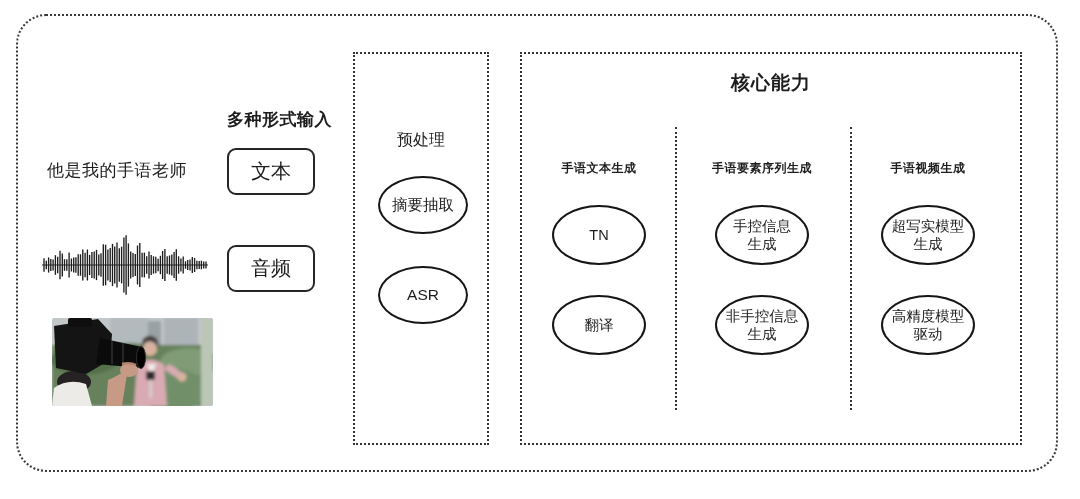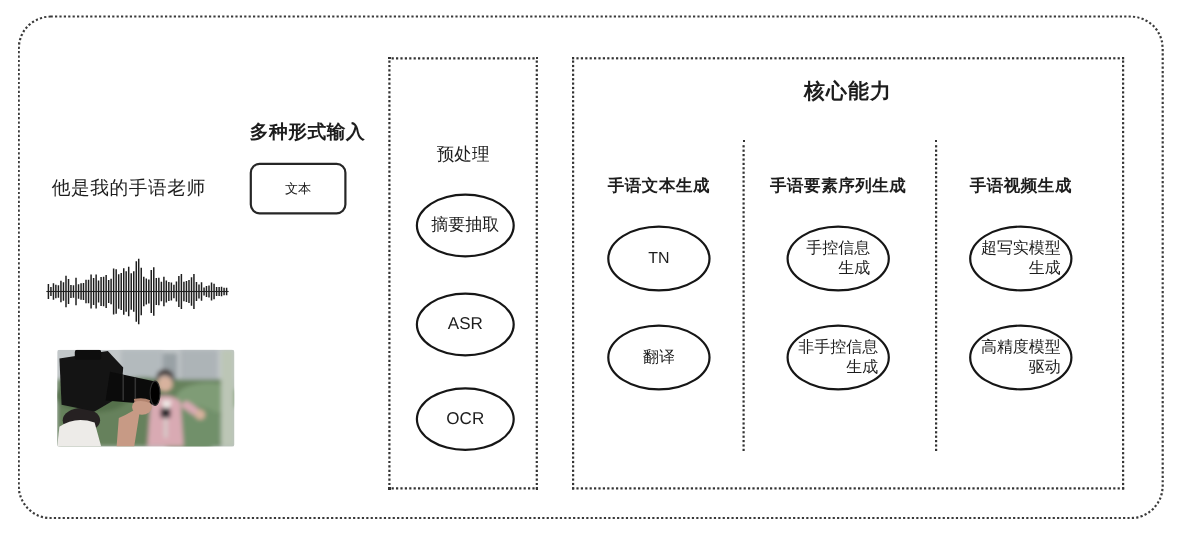--- a/index.html
+++ b/index.html
@@ -14,43 +14,43 @@
 
   .outer-border{position:absolute;left:16px;top:14px;width:1042px;height:458px;
     border:2.5px dotted #3a3a3a;border-radius:30px;}
 
   
   .input-header{position:absolute;left:210px;top:108px;width:122px;text-align:right;
     font-size:17px;font-weight:700;letter-spacing:.5px;}
   .sentence{position:absolute;left:47px;top:159px;font-size:17px;letter-spacing:.5px;}
   .io-box{position:absolute;left:227px;width:88px;height:47px;border:2px solid #262626;
     border-radius:9px;display:flex;align-items:center;justify-content:center;
-    font-size:12px;background:#fff;}
+    font-size:20px;background:#fff;}
   .io-box.t1{top:148px;} .io-box.t2{top:245px;} .io-box.t3{top:341px;}
   .waveform{position:absolute;left:42px;top:228px;width:166px;height:74px;}
   .photo{position:absolute;left:52px;top:318px;width:161px;height:88px;}
 
   
   .cap-box{position:absolute;top:52px;height:393px;border:2px dotted #333;background:transparent;}
   .scene-box{left:353px;width:136px;}
   .core-box{left:520px;width:502px;}
   .box-title{position:absolute;top:16px;left:0;width:100%;text-align:center;
     font-size:19px;font-weight:700;letter-spacing:1px;}
   .sub-label{position:absolute;top:76px;left:0;width:100%;text-align:center;font-size:16px;font-weight:500;}
 
   .ellipse{position:absolute;border:2.5px solid #161616;border-radius:50%;background:#fff;
-    display:flex;align-items:center;justify-content:center;text-align:right;}
+    display:flex;align-items:center;justify-content:center;text-align:center;}
   .ellipse span{white-space:pre-line;line-height:1.25;font-weight:500;}
   .scene-box .ellipse{left:23px;width:90px;height:58px;font-size:15.5px;}
   .scene-box .e1{top:122px;} .scene-box .e2{top:212px;} .scene-box .e3{top:298px;}
 
   .col-divider{position:absolute;top:73px;height:283px;width:0;border-left:2px dotted #333;}
   .d1{left:153px;} .d2{left:328px;}
   .col-header{position:absolute;top:106px;width:160px;text-align:center;
-    font-size:15px;font-weight:600;letter-spacing:.5px;}
+    font-size:12px;font-weight:600;letter-spacing:.5px;}
   .h1{left:-3px;} .h2{left:160px;} .h3{left:326px;text-align:center;}
   .core-box .ellipse{width:94px;height:60px;font-size:14.5px;}
   .core-box .c1{left:30px;} .core-box .c2{left:193px;} .core-box .c3{left:359px;}
   .core-box .r1{top:151px;} .core-box .r2{top:241px;}
 
   
   .watermark{position:absolute;left:908px;top:428px;display:flex;align-items:center;z-index:5;}
   .wm-icon{width:48px;height:48px;}
   .wm-text{font-size:33px;font-weight:700;letter-spacing:3px;color:var(--watermark-gray);
     text-shadow:1px 1px 0 #f2f2f2,-1px -1px 0 #b3b3b3;margin-left:4px;}
@@ -60,20 +60,23 @@
 
 <div class="stage">
 
   <div class="outer-border"></div>
 
   <div class="input-header">多种形式输入</div>
   <div class="sentence">他是我的手语老师</div>
 
   <div class="io-box t1">
     <span>文本</span>
+  </div>
+  <div class="io-box t2">
+    <span>音频</span>
   </div>
 
   <div class="waveform"><svg width="166" height="74" viewBox="0 0 166 74">
         <rect x="0" y="36.5" width="166" height="1" fill="#2a2a2a"></rect>
         <line x1="2.0" y1="30.2" x2="2.0" y2="43.8" stroke="#1d1d1d" stroke-width="1.35"></line>
         <line x1="4.3" y1="32.8" x2="4.3" y2="41.2" stroke="#1d1d1d" stroke-width="1.35"></line>
         <line x1="6.6" y1="29.4" x2="6.6" y2="44.6" stroke="#1d1d1d" stroke-width="1.35"></line>
         <line x1="8.8" y1="30.9" x2="8.8" y2="43.1" stroke="#1d1d1d" stroke-width="1.35"></line>
         <line x1="11.1" y1="31.4" x2="11.1" y2="42.6" stroke="#1d1d1d" stroke-width="1.35"></line>
         <line x1="13.4" y1="27.2" x2="13.4" y2="46.8" stroke="#1d1d1d" stroke-width="1.35"></line>
@@ -194,23 +197,20 @@
   </div>
 
   <div class="cap-box scene-box">
     <div class="sub-label">预处理</div>
     <div class="ellipse e1">
       <span>摘要抽取</span>
     </div>
     <div class="ellipse e2">
       <span>ASR</span>
     </div>
-    <div class="ellipse e3">
-      <span>OCR</span>
-    </div>
   </div>
 
   <div class="cap-box core-box">
     <div class="box-title">核心能力</div>
     <div class="col-divider d1"></div>
     <div class="col-divider d2"></div>
 
     <div class="col-header h1">手语文本生成</div>
     <div class="col-header h2">手语要素序列生成</div>
     <div class="col-header h3">手语视频生成</div>

